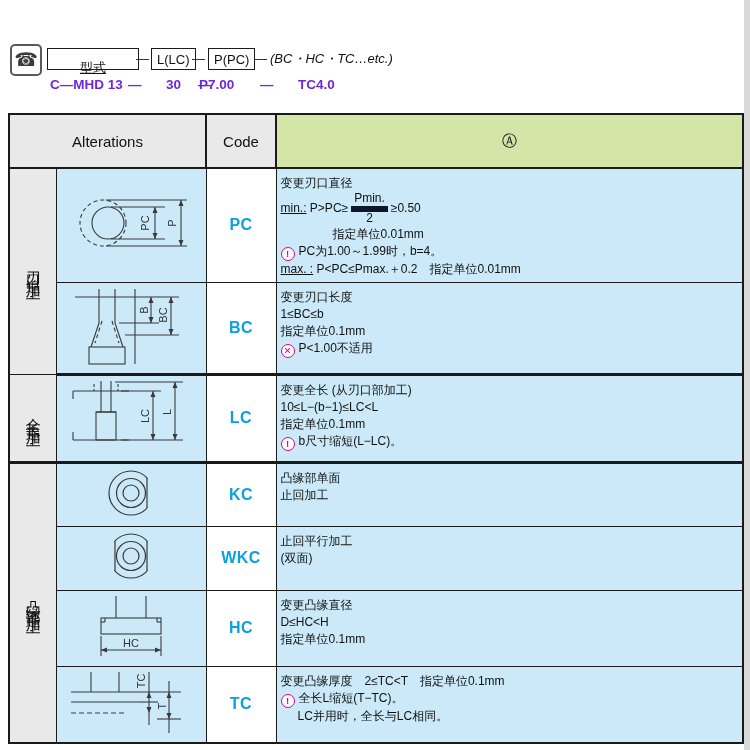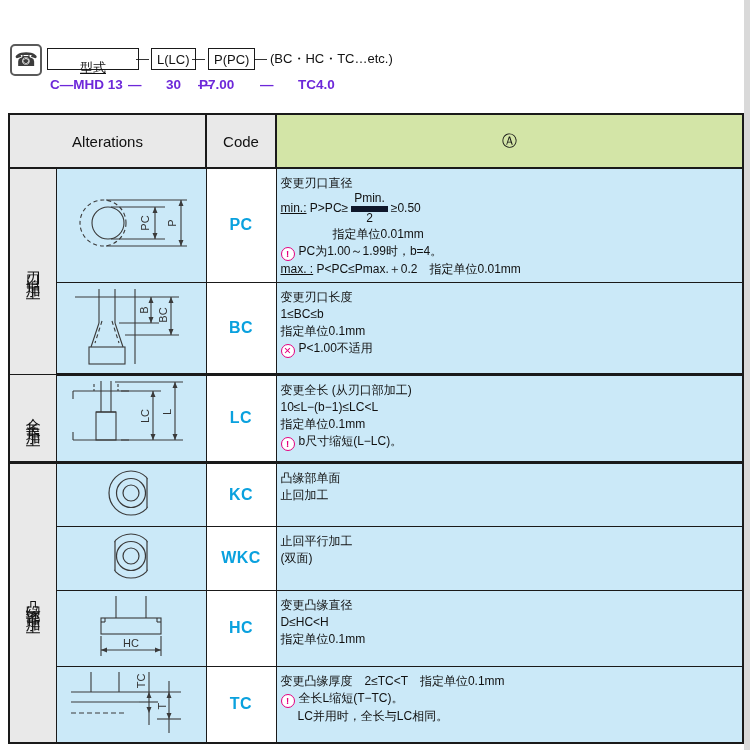--- a/index.html
+++ b/index.html
@@ -84,21 +84,21 @@
   </div>
   <span class="fdash" style="left:136px;">—</span>
   <div class="fbox" style="left:151px;">
     <span>L(LC)</span>
   </div>
   <span class="fdash" style="left:192px;">—</span>
   <div class="fbox" style="left:208px;">
     <span>P(PC)</span>
   </div>
   <span class="fdash" style="left:254px;">—</span>
-  <span class="fetc" style="left:270px;">(BC・HC・TC…etc.)</span>
+  <span class="fetc" style="left:270px;font-style:italic;">(BC・HC・TC…etc.)</span>
 
   <div class="example">
     <span style="left:50px;">C—MHD 13</span>
     <span style="left:128px;">—</span>
     <span style="left:166px;">30</span>
     <span style="left:198px;">—</span>
     <span style="left:199px;">P7.00</span>
     <span style="left:260px;">—</span>
     <span style="left:298px;">TC4.0</span>
   </div>

